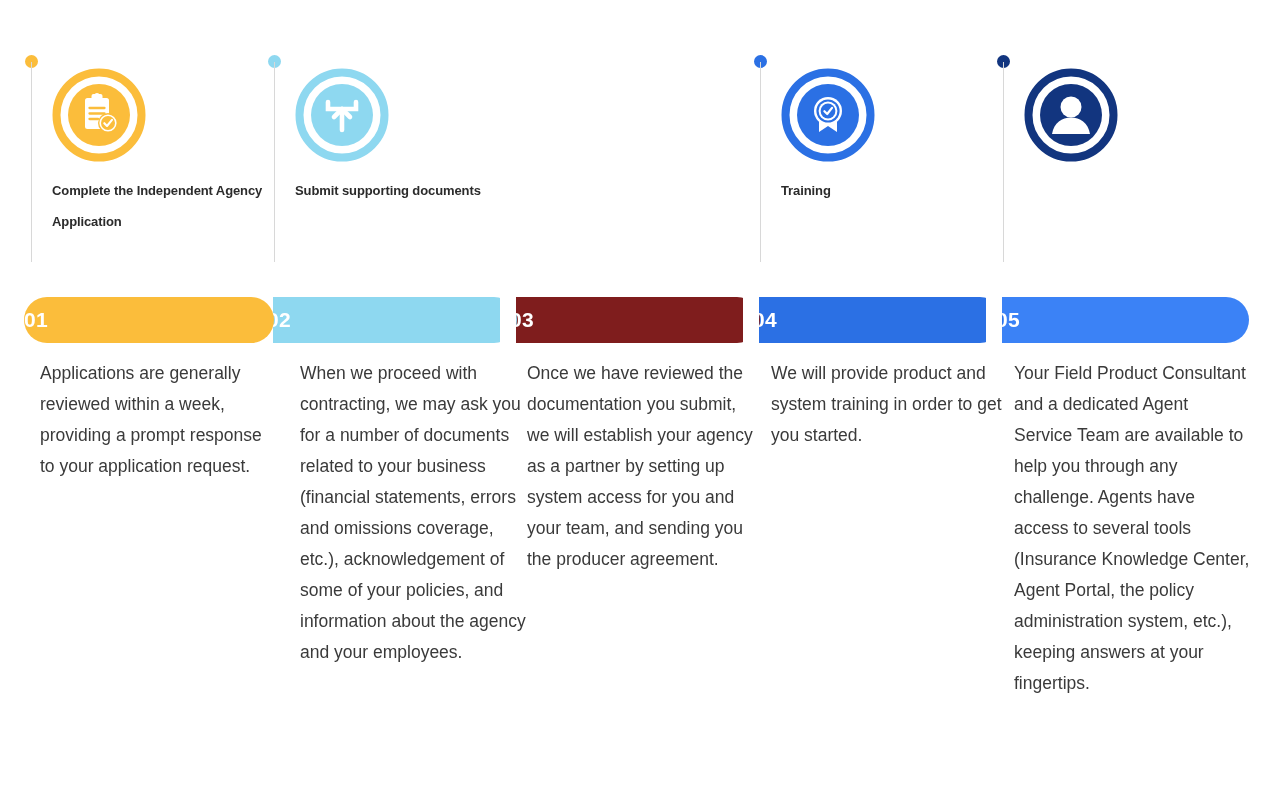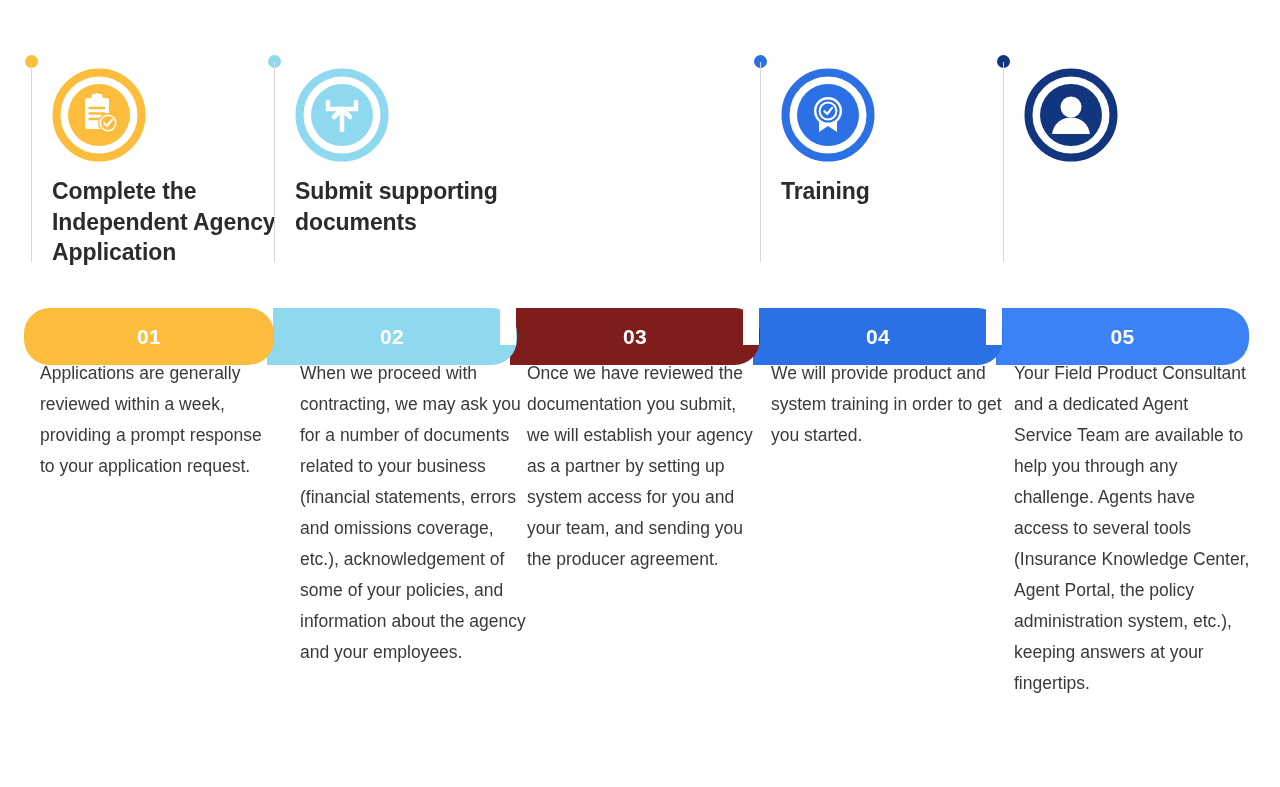--- a/index.html
+++ b/index.html
@@ -54,42 +54,42 @@
     width: 94px;
     height: 94px;
   }
   .icon-wrap svg { display: block; width: 94px; height: 94px; }
 
   .step-title {
     position: absolute;
     left: 30px;
     top: 176px;
     width: 240px;
-    font-size: 23px;
+    font-size: 13px;
     font-weight: bold;
     line-height: 30.5px;
     color: #2b2b2b;
     letter-spacing: -0.1px;
   }
 
   
   .number-bar {
     position: absolute;
     left: 0;
     top: 290px;
     width: 1280px;
     height: 51px;
   }
   .seg {
     position: absolute;
-    top: 18px;
-    height: 57px;
+    top: 7px;
+    height: 46px;
     display: flex;
     align-items: center;
-    justify-content: center;
+    justify-content: flex-start;
   }
   .seg-num {
     color: #ffffff;
     font-size: 21px;
     font-weight: bold;
     letter-spacing: 0.4px;
     position: relative;
     z-index: 3;
   }
   .seg-1 { left: 24px;   width: 250px; border-radius: 25.5px; z-index: 5; }

